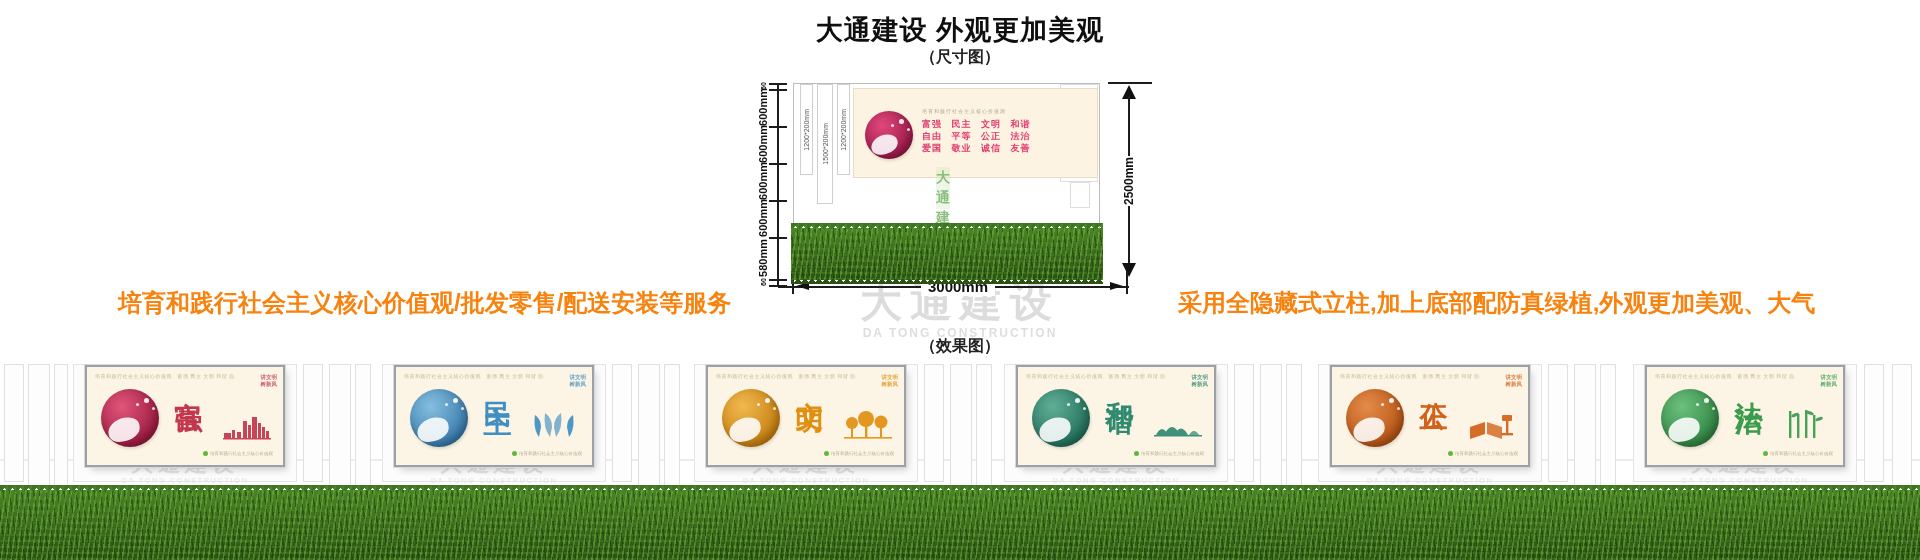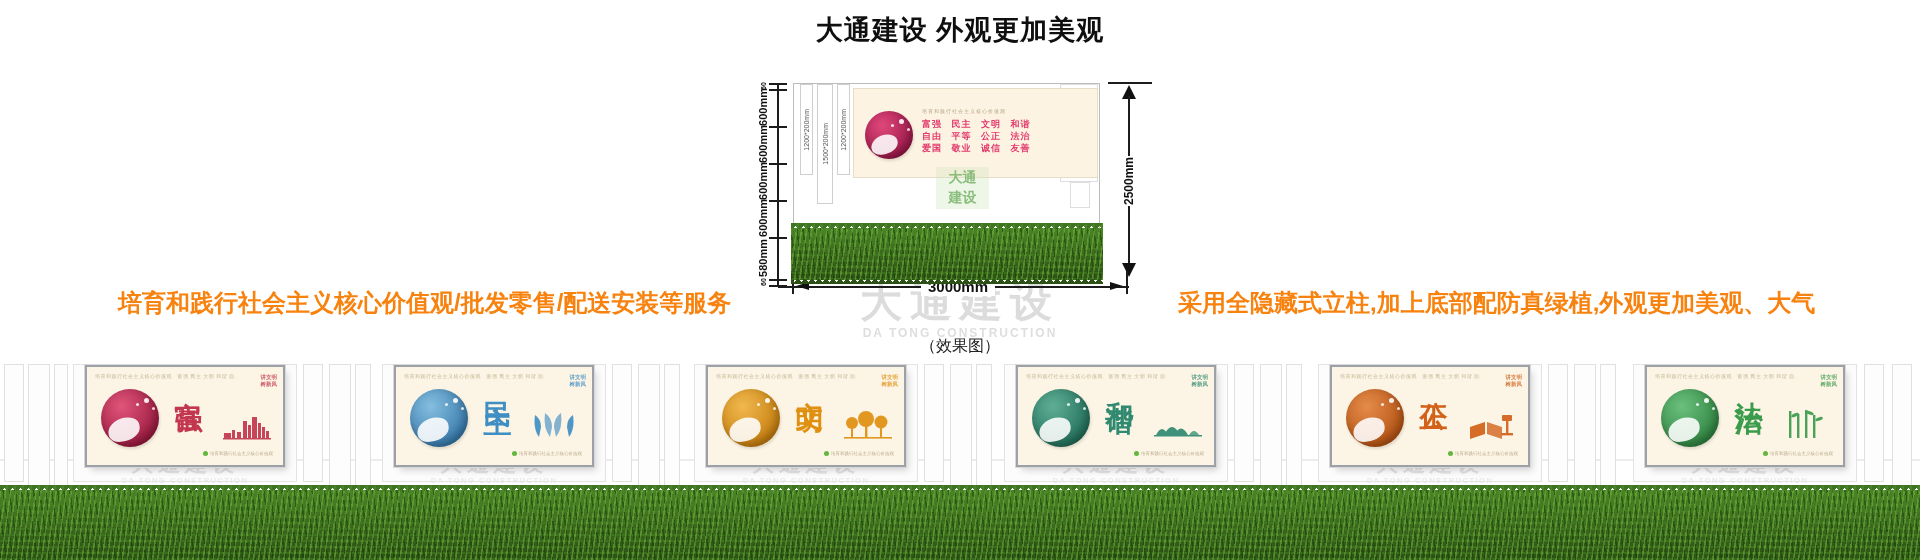--- a/index.html
+++ b/index.html
@@ -2,35 +2,35 @@
 <html><head>
 <meta charset="utf-8">
 <style>
   html,body{margin:0;padding:0;background:#fff;}
   #canvas{position:relative;width:1920px;height:560px;background:#fff;overflow:hidden;
           font-family:"Liberation Sans","DejaVu Sans",sans-serif;color:#111;}
   .abs{position:absolute;}
   
   .title{left:0;top:12px;width:1920px;text-align:center;font-size:27px;font-weight:bold;letter-spacing:1px;color:#0f0f0f;}
   .sublabel{left:0;top:47px;width:1920px;text-align:center;font-size:16px;font-weight:bold;color:#222;}
-  .effectlabel{left:0;top:336px;width:1920px;text-align:center;font-size:16px;font-weight:normal;color:#222;}
+  .effectlabel{left:0;top:336px;width:1920px;text-align:center;font-size:16px;font-weight:bold;color:#222;}
   .note{top:287px;font-size:24px;font-weight:bold;color:#f8820e;white-space:nowrap;}
   
   .wm-c{left:820px;top:280px;width:280px;text-align:center;color:#dcdcdc;}
   .wm-c .cn{font-size:42px;font-weight:bold;letter-spacing:8px;line-height:44px;white-space:nowrap;}
   .wm-c .en{font-size:12px;font-weight:bold;letter-spacing:2px;color:#dedede;margin-top:2px;white-space:nowrap;}
   
   .fence-body{left:793px;top:83px;width:307px;height:149px;background:#fff;border:1px solid #bcbcbc;box-sizing:border-box;}
   .dpost{background:#fff;border:1px solid #cfcfcf;box-sizing:border-box;display:flex;top:84px;}
   .dpost span{writing-mode:vertical-rl;transform:rotate(180deg);font-size:7px;color:#555;margin:auto;white-space:nowrap;}
   .plate{left:853px;top:88px;width:245px;height:90px;background:#fdf3e2;border:1px solid #e7dcc6;box-sizing:border-box;}
   .plate-header{left:922px;top:108px;font-size:5px;color:#b3a68a;letter-spacing:1px;white-space:nowrap;}
   .plate-lines{left:922px;top:118px;font-size:9px;font-weight:bold;color:#e23a6d;line-height:12px;letter-spacing:1px;word-spacing:6px;white-space:nowrap;}
-  .glogo{left:936px;top:167px;width:53px;height:42px;background:rgba(205,230,190,.35);
-         color:rgba(120,180,105,.85);font-size:14px;font-weight:bold;line-height:20px;text-align:center;z-index:4;}
+  .glogo{left:936px;top:167px;width:14px;height:42px;background:rgba(205,230,190,.35);
+         color:rgba(120,180,105,.85);font-size:14px;font-weight:bold;line-height:20px;text-align:left;z-index:4;}
   .pcircle{position:absolute;border-radius:50%;background:radial-gradient(circle at 36% 30%,var(--c1),var(--c2) 88%);
            box-shadow:inset -3px -4px 8px rgba(0,0,0,.25),1px 2px 3px rgba(0,0,0,.12);}
   .pcircle::before{content:"";position:absolute;left:12%;bottom:10%;width:56%;height:40%;
            background:rgba(255,255,255,.88);border-radius:60% 45% 55% 40%;transform:rotate(-12deg);}
   .pcircle::after{content:"";position:absolute;right:18%;top:16%;width:5px;height:5px;border-radius:50%;
            background:rgba(255,255,255,.9);box-shadow:-9px 4px 0 -1px rgba(255,255,255,.85),7px 8px 0 -1px rgba(255,255,255,.8);}
   .dimline{background:#1c1c1c;}
   .tick{background:#1c1c1c;}
   .vdim{position:absolute;display:flex;align-items:center;justify-content:center;transform:rotate(-90deg);
         font-weight:bold;color:#111;white-space:nowrap;}
@@ -77,20 +77,21 @@
   .pwm{top:452px;width:216px;text-align:center;color:#e2e2e2;z-index:1;}
   .pwm .cn{font-size:22px;font-weight:bold;letter-spacing:5px;line-height:24px;white-space:nowrap;}
   .pwm .en{font-size:7.5px;font-weight:bold;letter-spacing:1.5px;color:#e8e8e8;white-space:nowrap;}
 </style>
 </head>
 <body>
 
 <div id="canvas">
 
   <div class="abs title">大通建设 外观更加美观</div>
+  <div class="abs sublabel">（尺寸图）</div>
 
   <div class="abs wm-c">
     <div class="cn">大通建设</div>
     <div class="en">DA TONG CONSTRUCTION</div>
   </div>
 
   <div class="abs fence-body"></div>
 
   <div class="abs dpost" style="left:800px;width:13px;height:91px;">
     <span>1200*200mm</span>

